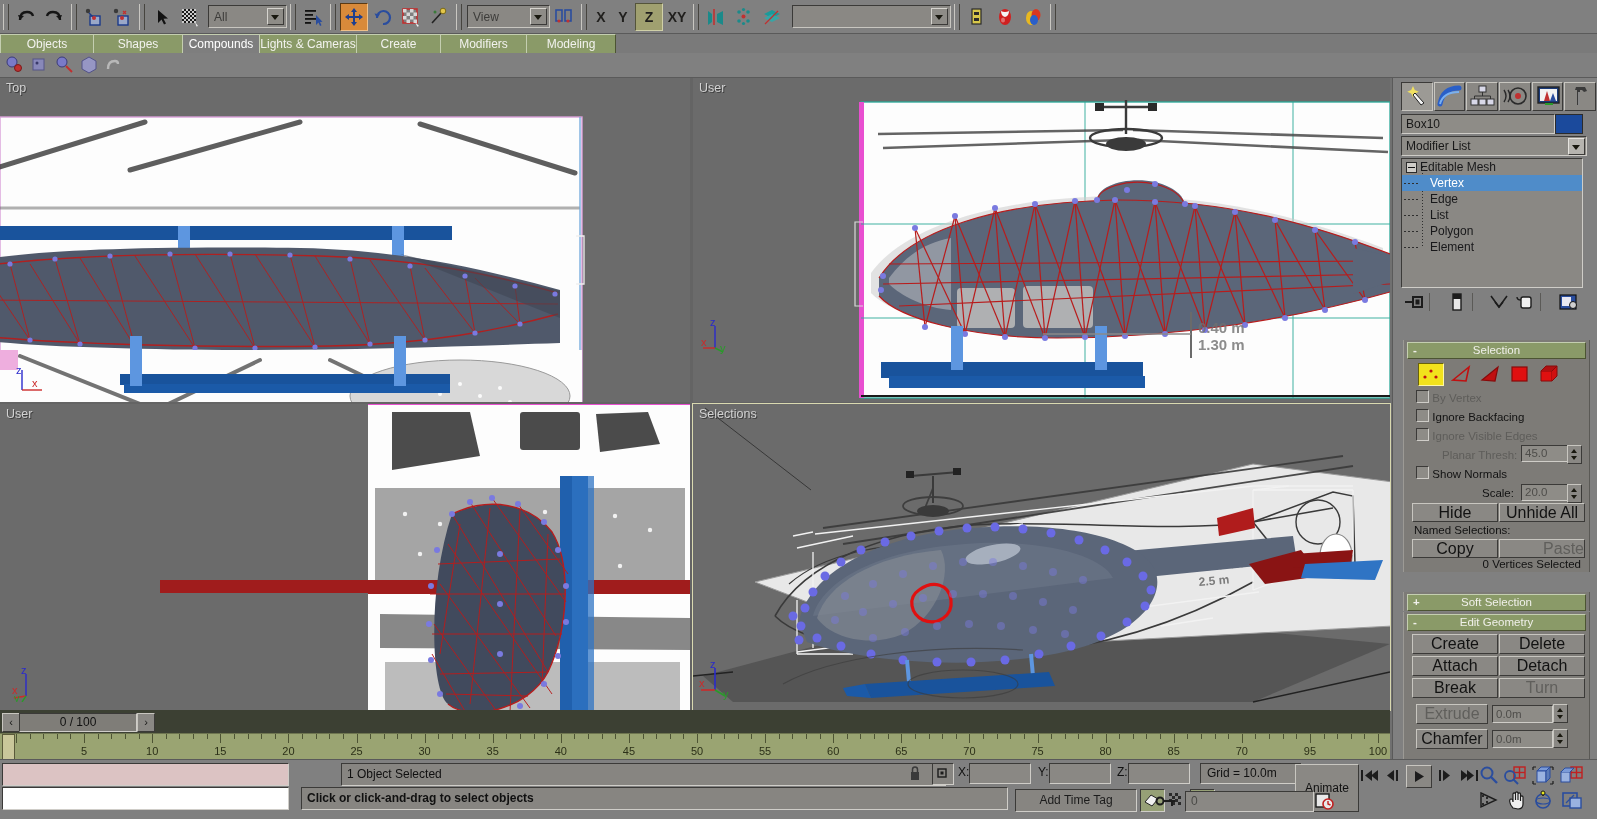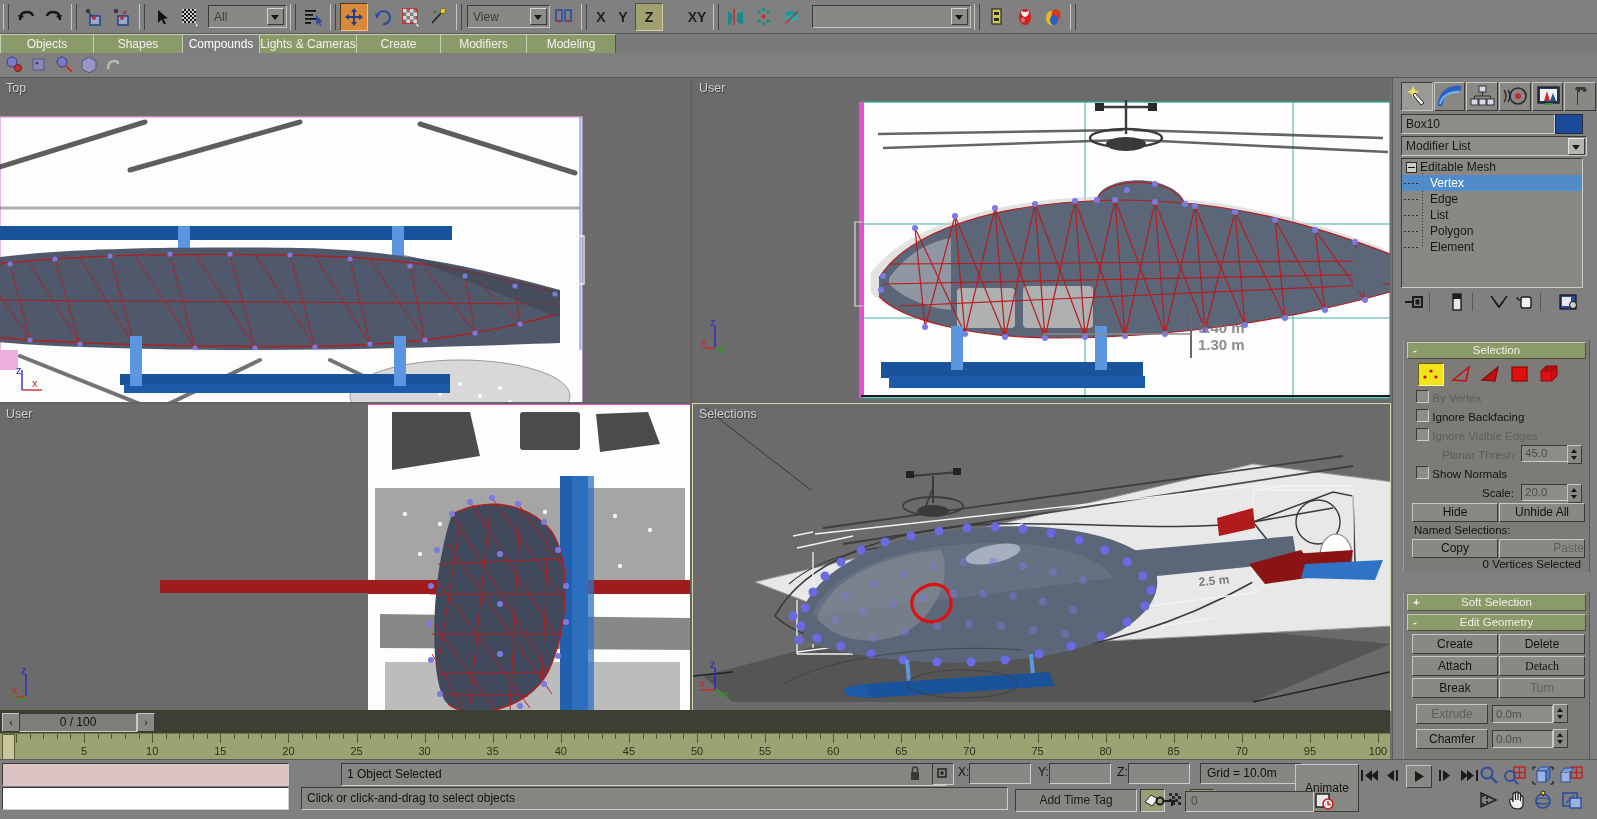--- a/index.html
+++ b/index.html
@@ -108,21 +108,21 @@
      border-right:1px solid #3b3a38;border-bottom:1px solid #3b3a38;}
   .spin:before{content:"";position:absolute;left:3px;top:3px;border-left:3px solid transparent;
      border-right:3px solid transparent;border-bottom:4px solid #19180f;}
   .spin:after{content:"";position:absolute;left:3px;bottom:3px;border-left:3px solid transparent;
      border-right:3px solid transparent;border-top:4px solid #19180f;}
   .num{height:15px;background:#8e8c87;border-top:1px solid #3b3a38;border-left:1px solid #3b3a38;
      border-right:1px solid #cfcdc8;border-bottom:1px solid #cfcdc8;
      font-size:11.5px;line-height:15px;padding-left:3px;color:#4e4d4a;}
   .pbtn{background:#8a8884;border-top:1px solid #c8c6c0;border-left:1px solid #c8c6c0;
      border-right:1px solid #3b3a38;border-bottom:1px solid #3b3a38;
-     font-size:12px;text-align:center;color:#121212;}
+     font-size:16px;text-align:center;color:#121212;}
   .pbtn.dis{color:#605f5c;}
 
   
   .timeslider{position:absolute;left:0;top:710px;width:1390px;height:23px;background:#3c4033;}
   .tsbtn{position:absolute;top:3px;width:16px;height:17px;background:#8a8884;
      border-top:1px solid #c8c6c0;border-left:1px solid #c8c6c0;
      border-right:1px solid #3b3a38;border-bottom:1px solid #3b3a38;
      font-size:11px;text-align:center;line-height:16px;color:#1a1a1a;}
   .tsfield{position:absolute;left:19px;top:3px;width:116px;height:17px;background:#7f7d78;
      border-top:1px solid #3b3a38;border-left:1px solid #3b3a38;
@@ -319,21 +319,21 @@
             <circle cx="5" cy="14" r="1.6" fill="#c03030"></circle>
             <circle cx="14" cy="14" r="1.6" fill="#c03030"></circle>
           </svg>
       </div>
       <div class="tb-grip"></div>
       <div class="axis-lbl">X</div>
       <div class="axis-lbl">Y</div>
       <div class="ticon selg">
         <span style="position:absolute;left:0;top:0;width:26px;height:26px;line-height:26px;text-align:center;font-size:14px;font-weight:bold;color:#201f1d;">Z</span>
       </div>
-      <div class="axis-lbl" style="width:26px;padding-left:20px;">XY</div>
+      <div class="axis-lbl" style="width:26px;">XY</div>
       <div class="tb-grip"></div>
       <div class="ticon">
         <svg width="20" height="20" viewBox="0 0 20 20">
             <path d="M8 2 L8 18" stroke="#c03030" stroke-width="1.6"></path>
             <path d="M2 4 L6 7 L6 15 L2 18 Z" fill="#1b8a8a"></path>
             <path d="M17 4 L11 7 L11 15 L17 18 Z" fill="#1b8a8a"></path>
           </svg>
       </div>
       <div class="ticon">
         <svg width="20" height="20" viewBox="0 0 20 20">
@@ -1154,21 +1154,21 @@
     </div>
 
     <div class="panelbox" style="left:10px;top:534px;width:185px;height:186px;">
       <div class="rollhdr" style="margin:2px 3px 0 3px;">
         <span class="pm">-</span>
         <span>Edit Geometry</span>
       </div>
       <div class="pbtn" style="position:absolute;left:8px;top:22px;width:84px;height:18px;line-height:18px;">Create</div>
       <div class="pbtn" style="position:absolute;left:95px;top:22px;width:84px;height:18px;line-height:18px;">Delete</div>
       <div class="pbtn" style="position:absolute;left:8px;top:44px;width:84px;height:18px;line-height:18px;">Attach</div>
-      <div class="pbtn" style="position:absolute;left:95px;top:44px;width:84px;height:18px;line-height:18px;font-family:Liberation Serif, serif;">Detach</div>
+      <div class="pbtn" style="position:absolute;left:95px;top:44px;width:84px;height:18px;line-height:18px;">Detach</div>
       <div class="pbtn" style="position:absolute;left:8px;top:66px;width:84px;height:18px;line-height:18px;">Break</div>
       <div class="pbtn dis" style="position:absolute;left:95px;top:66px;width:84px;height:18px;line-height:18px;">Turn</div>
       <div class="pbtn dis" style="position:absolute;left:12px;top:92px;width:70px;height:18px;line-height:18px;">Extrude</div>
       <div class="num" style="position:absolute;left:88px;top:93px;width:56px;height:16px;line-height:16px;">0.0m</div>
       <div class="spin" style="position:absolute;left:149px;top:92px;"></div>
       <div class="pbtn" style="position:absolute;left:12px;top:117px;width:70px;height:18px;line-height:18px;">Chamfer</div>
       <div class="num" style="position:absolute;left:88px;top:118px;width:56px;height:16px;line-height:16px;">0.0m</div>
       <div class="spin" style="position:absolute;left:149px;top:117px;"></div>
     </div>
   </div>
@@ -1304,21 +1304,21 @@
         <div class="ticklbl" style="left: 1309.9px;">95</div>
         <div class="ticklbl" style="left: 1378px;">100</div>
       </div>
   </div>
 
   <div class="status">
     <div class="mxline a"></div>
     <div class="mxline b"></div>
 
     <div class="stbar" style="left:301px;top:3px;width:598px;margin-left:40px;">1 Object Selected</div>
-    <div class="stbar" style="left:301px;top:27px;width:700px;">Click or click-and-drag to select objects</div>
+    <div class="stbar" style="left:301px;top:27px;width:700px;font-weight:bold;">Click or click-and-drag to select objects</div>
 
     <div style="position:absolute;left:906px;top:4px;width:18px;height:18px;">
       <svg width="18" height="18" viewBox="0 0 18 18">
           <rect x="5" y="8" width="8" height="8" fill="#3a3a3a"></rect>
           <path d="M6.5 8 V5.5 a2.5 2.5 0 0 1 5 0 V8" fill="none" stroke="#3a3a3a" stroke-width="1.5"></path>
         </svg>
     </div>
     <div style="position:absolute;left:932px;top:3px;width:20px;height:20px;background:#878581;border-top:1px solid #3b3a38;border-left:1px solid #3b3a38;border-right:1px solid #cfcdc8;border-bottom:1px solid #cfcdc8;">
       <svg width="14" height="14" viewBox="0 0 14 14" style="margin:2px;">
           <rect x="3" y="3" width="8" height="8" fill="none" stroke="#1c1c1c" stroke-width="1.4"></rect>

